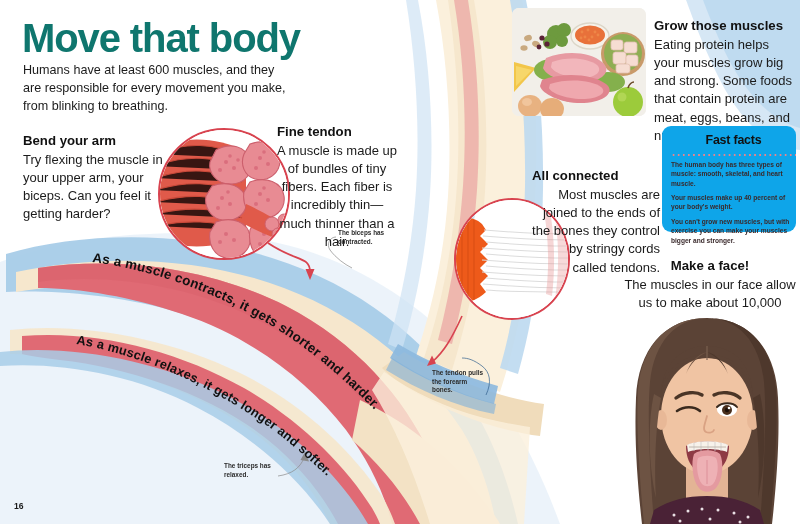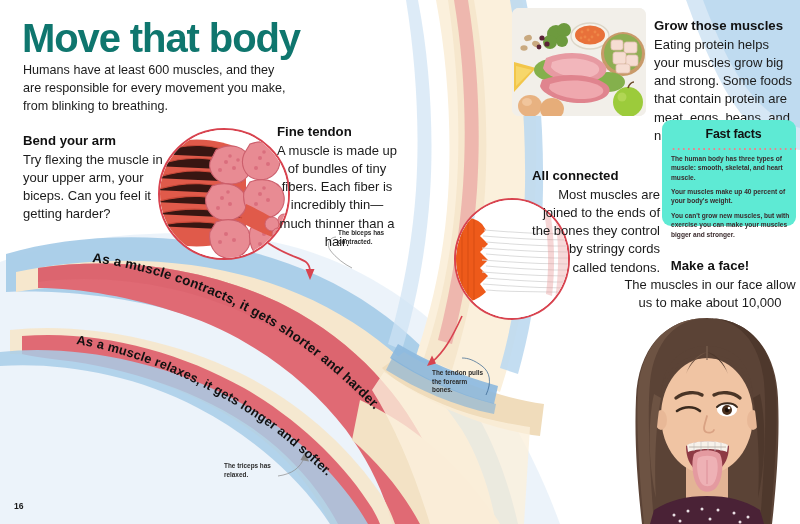--- a/index.html
+++ b/index.html
@@ -44,22 +44,22 @@
   #fine-fibers   { left: 277px; top: 124px; width: 120px; text-align: center; }
   #fine-fibers .c-title { text-align: left; }
   #all-connected { left: 532px; top: 168px; width: 128px; text-align: right; }
   #all-connected .c-title { text-align: left; }
   #grow-muscles  { left: 654px; top: 18px; width: 140px; }
   #make-a-face   { left: 622px; top: 258px; width: 176px; text-align: center; }
   #biceps-triceps{ left: 23px; top: 417px; width: 178px; }
 
   
   #fast-facts {
-    position: absolute; left: 662px; top: 120px; width: 134px; height: 106px;
-    background: #5eead4; border-radius: 9px; padding: 7px 0 5px 9px;
+    position: absolute; left: 662px; top: 126px; width: 134px; height: 106px;
+    background: #0ea5e9; border-radius: 9px; padding: 7px 0 5px 9px;
   }
   #fast-facts .ff-title {
     text-align: center; font-size: 12.4px; font-weight: 700; color: #111;
     letter-spacing: -0.2px;
   }
   .ff-dots {
     height: 6px; margin: 3px 0 4px 0;
     background-image: radial-gradient(#e8848d 0.9px, transparent 1px);
     background-size: 5.1px 6px; background-position: 0 2px;
     background-repeat: repeat-x;

